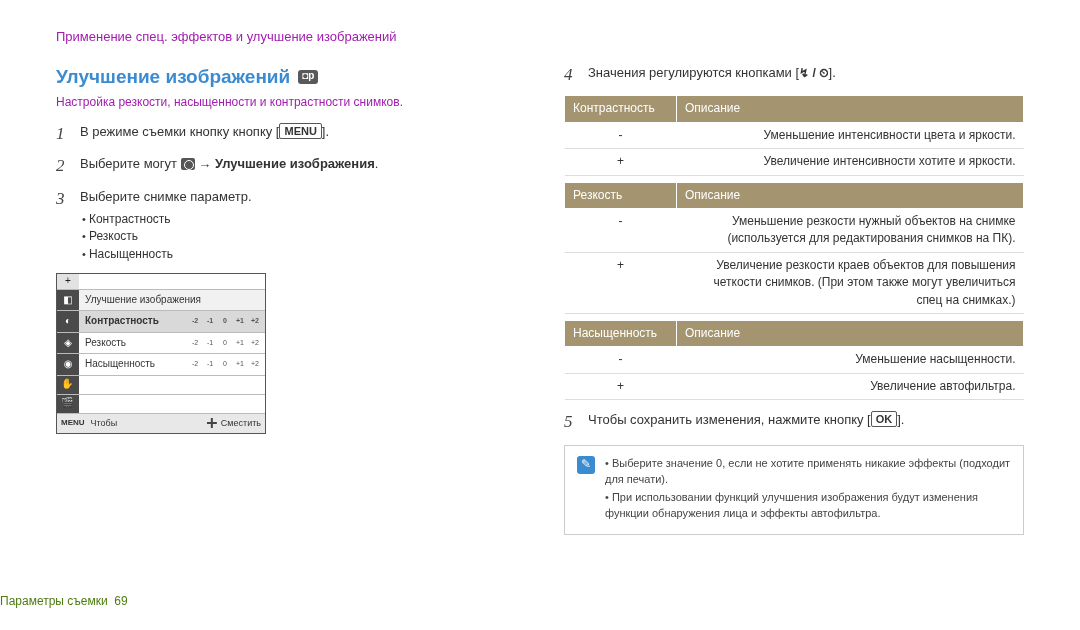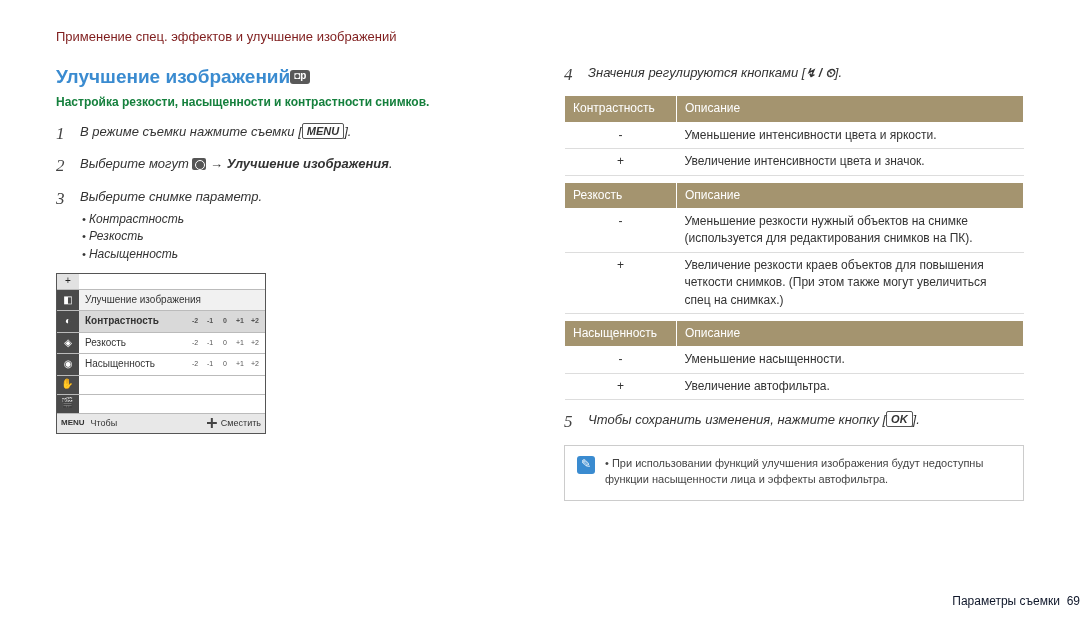--- a/index.html
+++ b/index.html
@@ -6,47 +6,48 @@
   body {
     font-family: Arial, "Helvetica Neue", sans-serif;
     background: #fff;
     width: 1080px;
     height: 630px;
     padding: 28px 56px 20px 56px;
     color: #333;
     font-size: 13px;
     line-height: 1.45;
   }
-  .breadcrumb { color: #7f1d1d; font-size: 13px; margin-bottom: 16px; }
+  .breadcrumb { color: #a21caf; font-size: 13px; margin-bottom: 16px; }
   .columns { display: flex; gap: 48px; }
   .col { flex: 1; }
   .section-title {
     color: #3a8bd0;
     font-size: 19px;
     font-weight: 600;
     display: flex;
     align-items: center;
+    gap: 8px;
     margin-bottom: 4px;
   }
   .mode-badge {
     display: inline-flex;
     align-items: center;
     justify-content: center;
     background: #595959;
     color: #fff;
     font-size: 10px;
     border-radius: 3px;
     padding: 1px 4px;
     height: 14px;
   }
-  .subtitle { font-size: 12px; color: #15803d; margin-bottom: 10px; font-weight: bold; }
+  .subtitle { font-size: 12px; color: #a21caf; margin-bottom: 10px; }
   .steps { list-style: none; }
   .step { display: flex; gap: 10px; margin-bottom: 8px; }
   .step-num { font-style: italic; font-family: Georgia, serif; font-size: 17px; color: #444; min-width: 14px; }
-  .step-body { flex: 1; padding-top: 1px; font-style: italic; }
+  .step-body { flex: 1; padding-top: 1px; }
   .bracket-btn {
     display: inline-block;
     border: 1px solid #555;
     padding: 0 4px;
     font-size: 11px;
     font-weight: bold;
     border-radius: 2px;
     vertical-align: 1px;
     line-height: 14px;
   }
@@ -136,20 +137,21 @@
     text-align: left;
     padding: 4px 8px;
     font-size: 12px;
     border: 1px solid #fff;
   }
   .desc-table th:first-child { width: 112px; }
   .desc-table td {
     padding: 4px 8px;
     border-bottom: 1px solid #ddd;
     vertical-align: top;
+    text-align: right;
   }
   .desc-table td:first-child {
     text-align: center;
     width: 112px;
     color: #333;
   }
 
   .note-box {
     display: flex;
     gap: 10px;
@@ -170,23 +172,23 @@
     font-size: 12px;
     flex-shrink: 0;
   }
   .note-list div::before { content: "• "; }
   .note-list div { margin-bottom: 2px; }
 
   .page-footer {
     position: absolute;
     bottom: 20px;
     left: 0; right: 0;
-    text-align: right;
-    font-size: 12px;
-    color: #0f172a;
+    text-align: left;
+    font-size: 12px;
+    color: #4d7c0f;
   }
   .inline-icons {
     display: inline-block;
     font-weight: bold;
     font-size: 12px;
     vertical-align: 0;
   }
 </style>
 </head>
 <body>
@@ -199,21 +201,21 @@
     <div class="section-title">
       <span>Улучшение изображений</span>
       <span class="mode-badge">◘p</span>
     </div>
     <div class="subtitle">Настройка резкости, насыщенности и контрастности снимков.</div>
 
     <ol class="steps">
       <li class="step">
         <div class="step-num">1</div>
         <div class="step-body">
-          <span>В режиме съемки нажмите съемки [</span><span class="bracket-btn">MENU</span><span>].</span>
+          <span>В режиме съемки кнопку кнопку [</span><span class="bracket-btn">MENU</span><span>].</span>
         </div>
       </li>
       <li class="step">
         <div class="step-num">2</div>
         <div class="step-body">
           <span>Выберите могут </span><span class="camera-icon"></span><span> → </span><span class="bold">Улучшение изображения</span><span>.</span>
         </div>
       </li>
       <li class="step">
         <div class="step-num">3</div>
@@ -309,21 +311,21 @@
           <tr>
             <th>Контрастность</th>
             <th>Описание</th>
           </tr>
       <tr>
             <td>-</td>
             <td>Уменьшение интенсивности цвета и яркости.</td>
           </tr>
       <tr>
             <td>+</td>
-            <td>Увеличение интенсивности цвета и значок.</td>
+            <td>Увеличение интенсивности хотите и яркости.</td>
           </tr>
     </tbody>
       </table>
 
     <table class="desc-table">
       <tbody>
           <tr>
             <th>Резкость</th>
             <th>Описание</th>
           </tr>
@@ -360,21 +362,22 @@
         <div class="step-num">5</div>
         <div class="step-body">
           <span>Чтобы сохранить изменения, нажмите кнопку [</span><span class="bracket-btn">OK</span><span>].</span>
         </div>
       </li>
     </ol>
 
     <div class="note-box">
       <div class="note-icon">✎</div>
       <div class="note-list">
-        <div>При использовании функций улучшения изображения будут недоступны функции насыщенности лица и эффекты автофильтра.</div>
+        <div>Выберите значение 0, если не хотите применять никакие эффекты (подходит для печати).</div>
+        <div>При использовании функций улучшения изображения будут изменения функции обнаружения лица и эффекты автофильтра.</div>
       </div>
     </div>
   </div>
 </div>
 
 <div class="page-footer">
   <span>Параметры съемки</span>&nbsp;&nbsp;<span>69</span>
 </div>
 
 </body></html>

